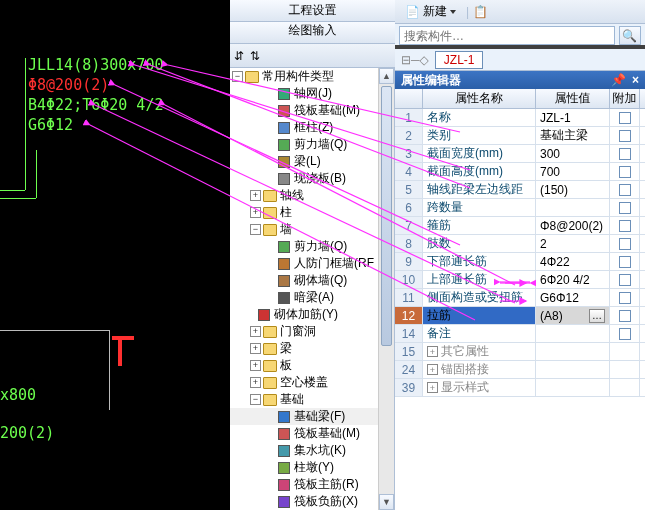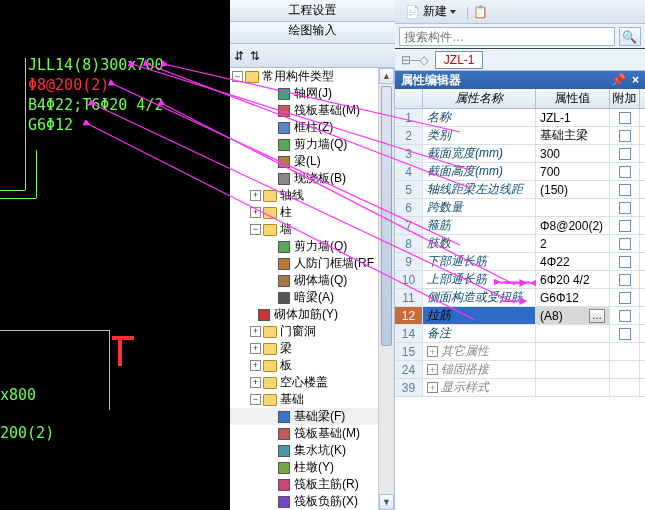--- a/index.html
+++ b/index.html
@@ -23,31 +23,31 @@
   .tree-item { display:flex; align-items:center; height:17px; padding-left:4px; white-space:nowrap; color:#000; }
   .tree-item.selected { background:#f0f0f0; }
   .tree-icon { width:14px; height:14px; margin-right:3px; display:inline-flex;align-items:center;justify-content:center;}
   .folder { width:14px;height:12px;background:#f7d774;border:1px solid #b38b1a;border-radius:1px;}
   .expander { width:11px;height:11px;border:1px solid #888;background:#fff;display:inline-flex;align-items:center;justify-content:center;font-size:9px;line-height:9px;margin-right:2px;color:#333;}
   .dots { width:11px;display:inline-block;}
 
   
   .prop-panel { position:absolute; left:395px; top:0; width:250px; height:510px; background:#f0f0f0; display:flex; flex-direction:column;}
   .prop-toolbar { height:24px; background:linear-gradient(#eef3fa,#d8e2ef); display:flex;align-items:center;border-bottom:1px solid #aebfd6; padding:0 4px; gap:4px;}
-  .prop-search { height:25px; background:#eaf2fb; border-bottom:1px solid #404040; display:flex; align-items:flex-end; padding:2px 4px; gap:4px;}
+  .prop-search { height:25px; background:#eaf2fb; border-bottom:4px solid #404040; display:flex; align-items:flex-start; padding:2px 4px; gap:4px;}
   .prop-search input { flex:1; height:19px; border:1px solid #9db6d4; padding:0 4px; background:#fff; }
   .prop-search .btn { width:22px;height:19px;border:1px solid #9db6d4;background:linear-gradient(#f7faff,#dde6f2);display:flex;align-items:center;justify-content:center;}
   .current-comp { height:22px; display:flex;align-items:center; padding:0 6px; gap:6px; background:#eaf2fb; border-bottom:1px solid #aebfd6;}
   .comp-name { border:1px solid #6b8fb8; background:#fff; padding:0 8px; height:18px; display:flex;align-items:center; color:#c00;}
   .prop-title { height:18px; background:linear-gradient(#3c74c4,#2b5fa8); color:#fff; display:flex;align-items:center; padding:0 6px; font-weight:bold;}
   .pin { margin-left:auto; }
   .prop-head { display:flex; background:linear-gradient(#f7faff,#dde6f2); border-bottom:1px solid #aebfd6; height:20px;}
   .prop-head div { border-right:1px solid #aebfd6; display:flex;align-items:center;justify-content:center; }
   .col-idx { width:28px; }
-  .col-name { width:113px;font-style:italic; }
+  .col-name { width:113px; }
   .col-val { width:74px; }
   .col-add { width:30px; }
   .prop-body { flex:1; background:#fff; overflow:hidden;}
   .prop-row { display:flex; height:18px; border-bottom:1px solid #d6e0ec;}
   .prop-row > div { border-right:1px solid #d6e0ec; display:flex;align-items:center; padding:0 4px; overflow:hidden;}
   .prop-row .col-idx { justify-content:center; background:#eaf0f8; color:#5a7aa0; }
   .prop-row.selected .col-idx { background:#c86a3a; color:#fff; }
   .prop-row.selected .col-name { background:#316ac5; color:#000000;text-align:center; }
   .prop-row .col-name { color:#0c4a6e; }
   .prop-row.gray .col-name { color:#888; }

